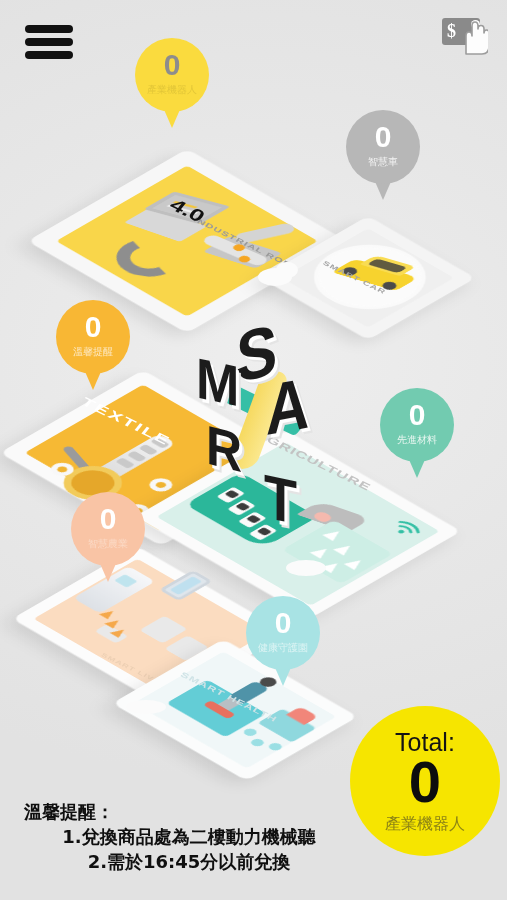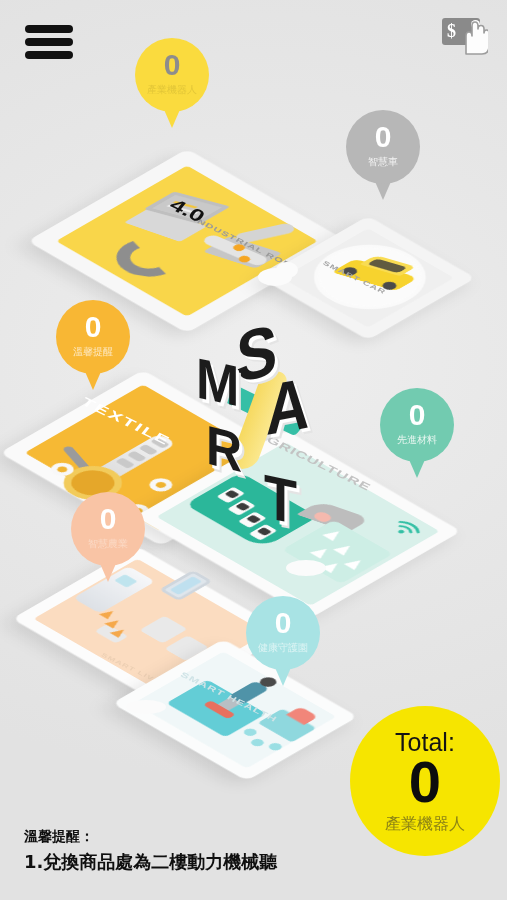--- a/index.html
+++ b/index.html
@@ -310,22 +310,22 @@
   .total .t-label{ font-size:25px; color:#141414; line-height:28px; margin-bottom:-4px;}
   .total .t-num{ font-size:58px; font-weight:bold; color:#0d0d0d; line-height:60px;}
   .total .t-sub{ font-size:16px; color:#8d8414; margin-top:2px;}
 
   
   .notice{
     position:absolute; left:24px; bottom:26px; width:330px;
     color:#0f0f0f;
     font-family:"DejaVu Sans","Liberation Sans",sans-serif;
   }
-  .notice .n-title{ font-size:14px; font-weight:bold; line-height:25px;}
-  .notice .n-line{ font-size:18px; font-weight:bold; line-height:25px;}
+  .notice .n-title{ font-size:18px; font-weight:bold; line-height:25px;}
+  .notice .n-line{ font-size:18px; font-weight:bold; line-height:25px;text-align:center;}
 </style>
 </head>
 <body>
 
 <div id="app">
 
   <div class="scene">
 
     <div class="tile" id="t-robot">
       <div class="plate"></div>
@@ -512,15 +512,16 @@
 
   <div class="total">
     <div class="t-label">Total:</div>
     <div class="t-num">0</div>
     <div class="t-sub">產業機器人</div>
   </div>
 
   <div class="notice">
     <div class="n-title">溫馨提醒：</div>
     <div class="n-line">1.兌換商品處為二樓動力機械聽</div>
+    <div class="n-line">2.需於16:45分以前兌換</div>
   </div>
 
 </div>
 
 </body></html>

